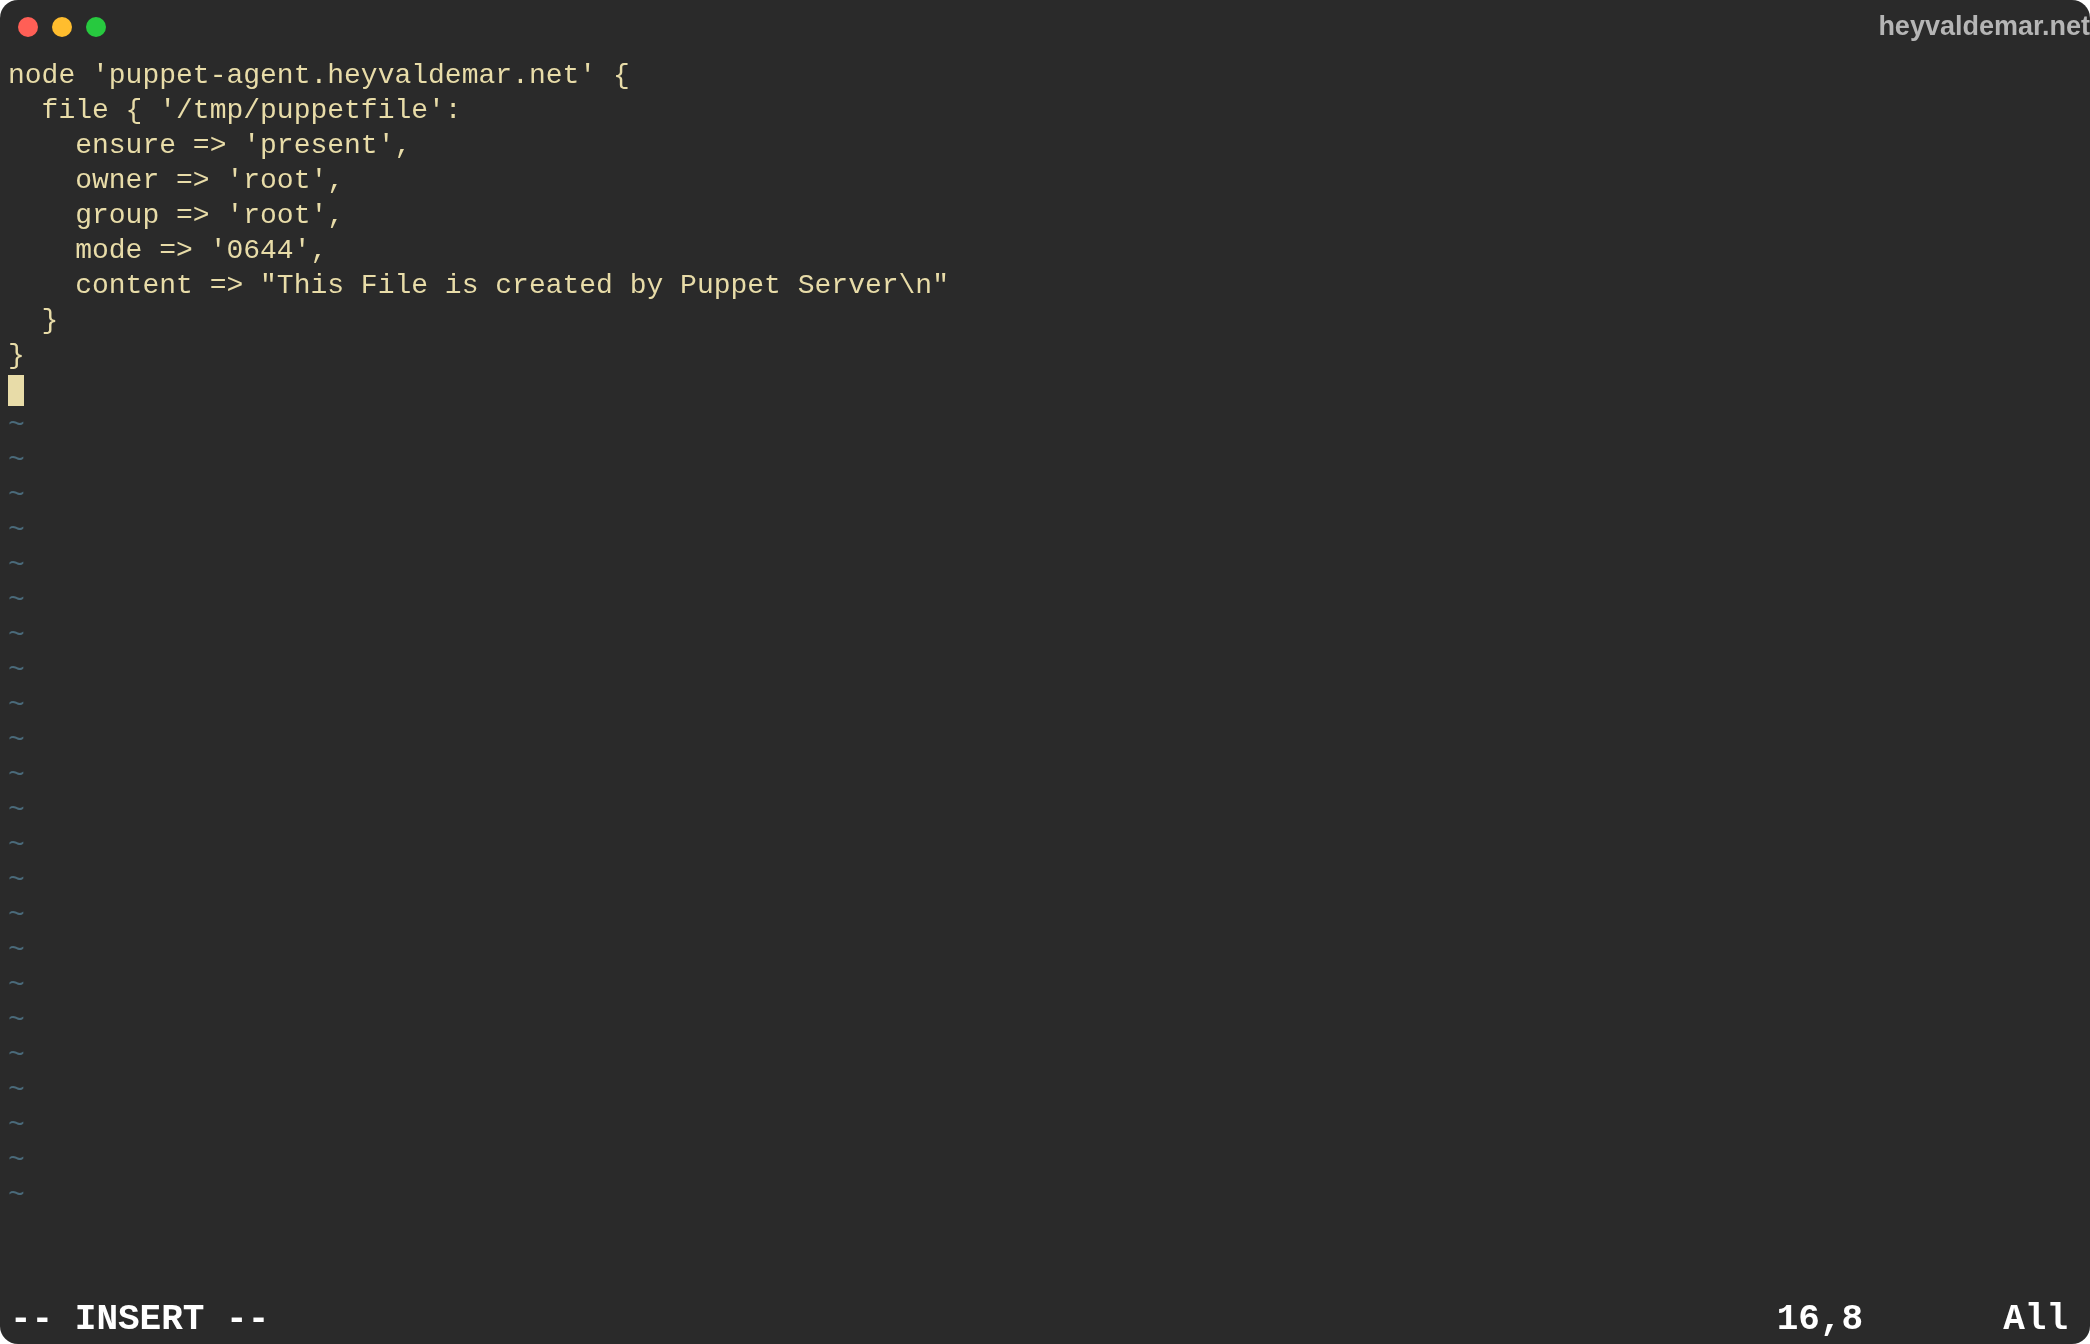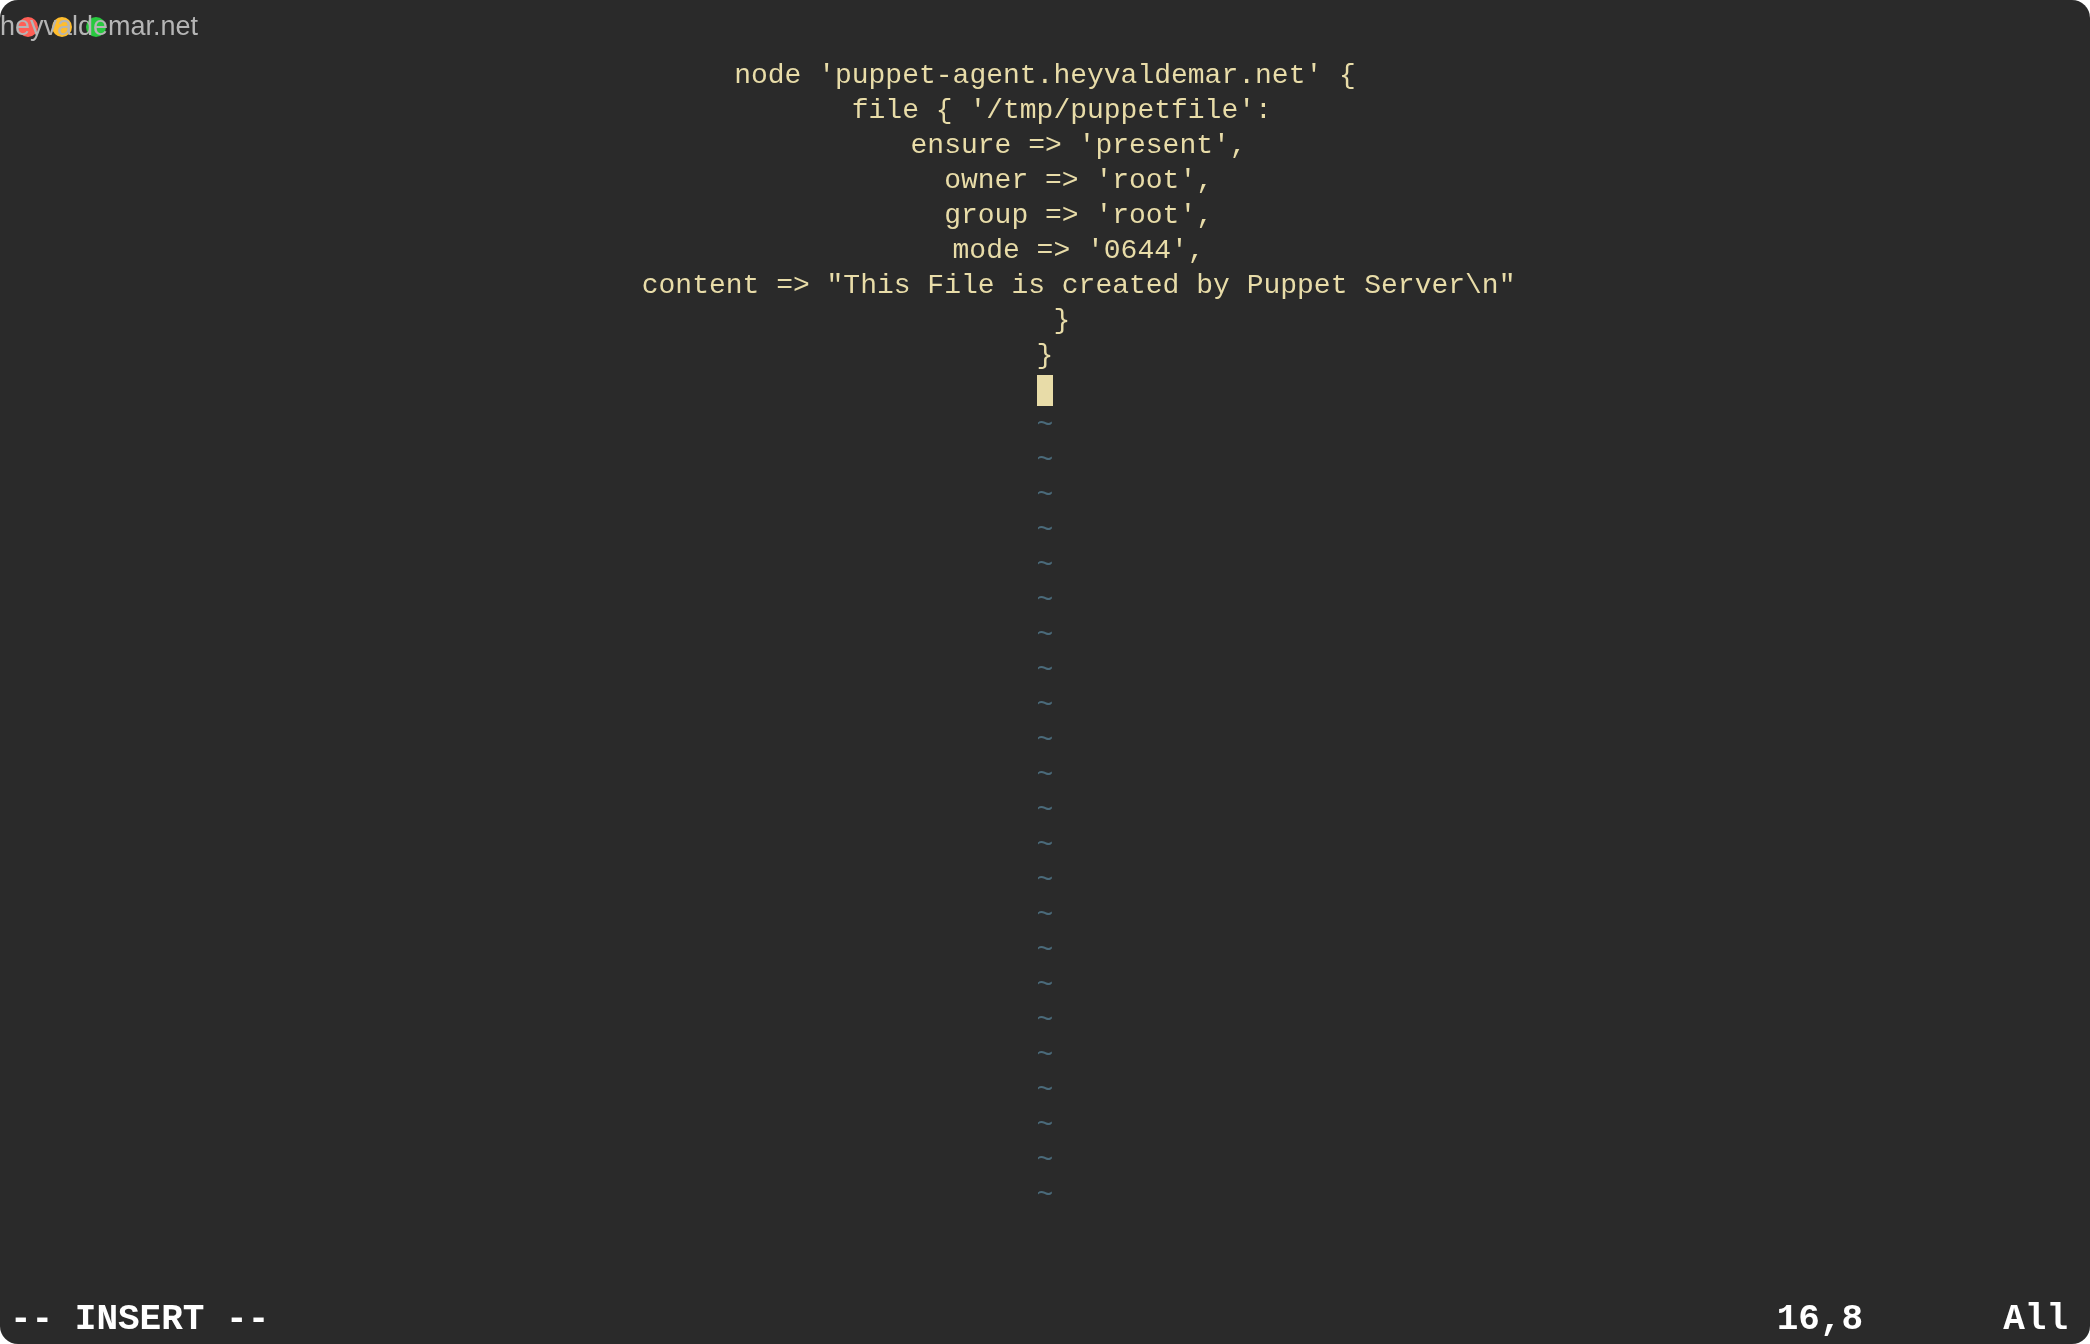--- a/index.html
+++ b/index.html
@@ -39,35 +39,34 @@
     width: 20px;
     height: 20px;
     border-radius: 50%;
   }
   .dot.red { background: #ff5f56; }
   .dot.yellow { background: #ffbd2e; }
   .dot.green { background: #27c93f; }
   .title {
     position: absolute;
     left: 0; right: 0;
-    text-align: left;
+    text-align: right;
     color: #b5b5b5;
-    font-weight: 400;
+    font-weight: 700;
     font-size: 27px;
     font-family: -apple-system, "SF Pro Text", "Helvetica Neue", Arial, sans-serif;
     pointer-events: none;
   }
   .editor {
     flex: 1 1 auto;
     padding: 4px 8px 0 8px;
     white-space: pre;
     color: #e8dca8;
     overflow: hidden;
     position: relative;
-    text-align: center;
   }
   .line { display: block; min-height: 1.25em; }
   .tilde { color: #4a6a7a; }
   .cursor {
     display: inline-block;
     width: 0.58em;
     height: 1.1em;
     background: #e8dca8;
     vertical-align: text-bottom;
     margin-left: 0;

